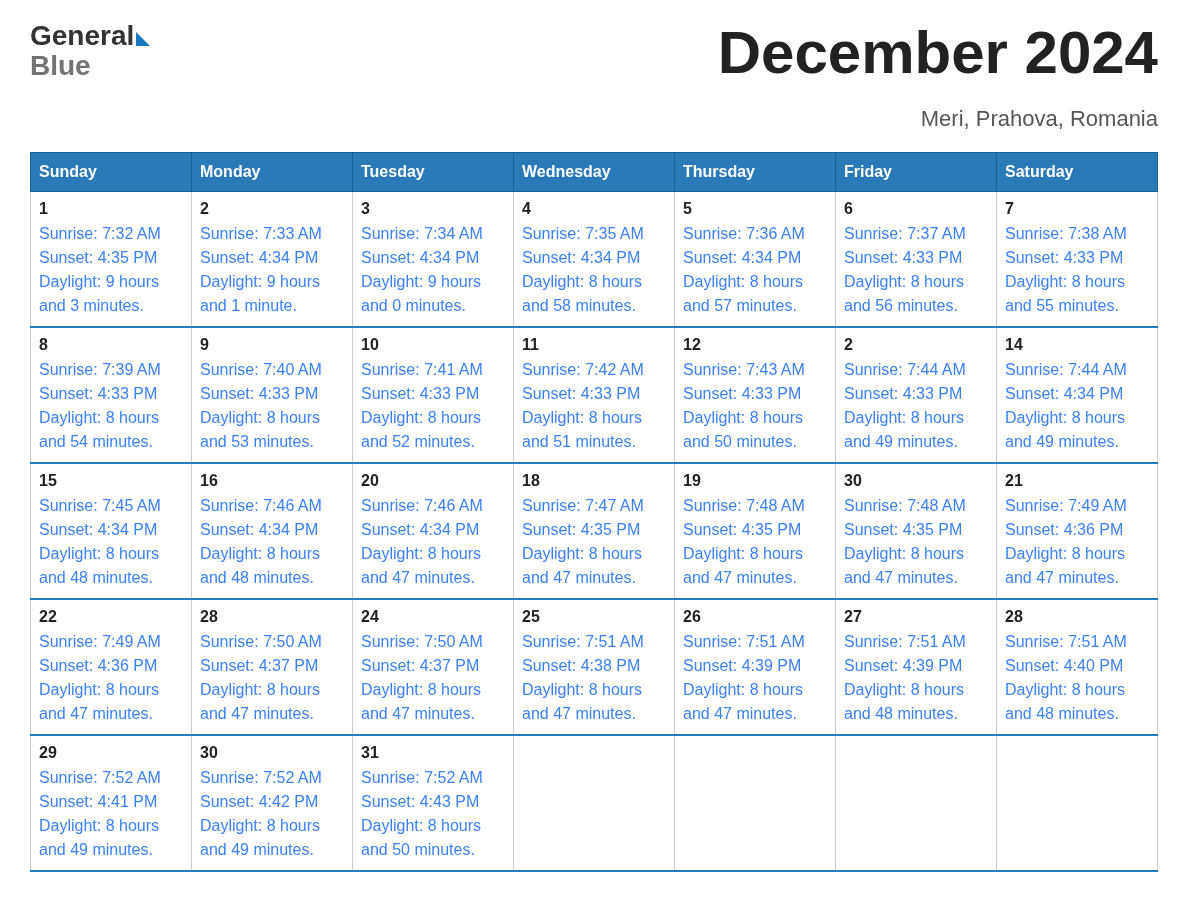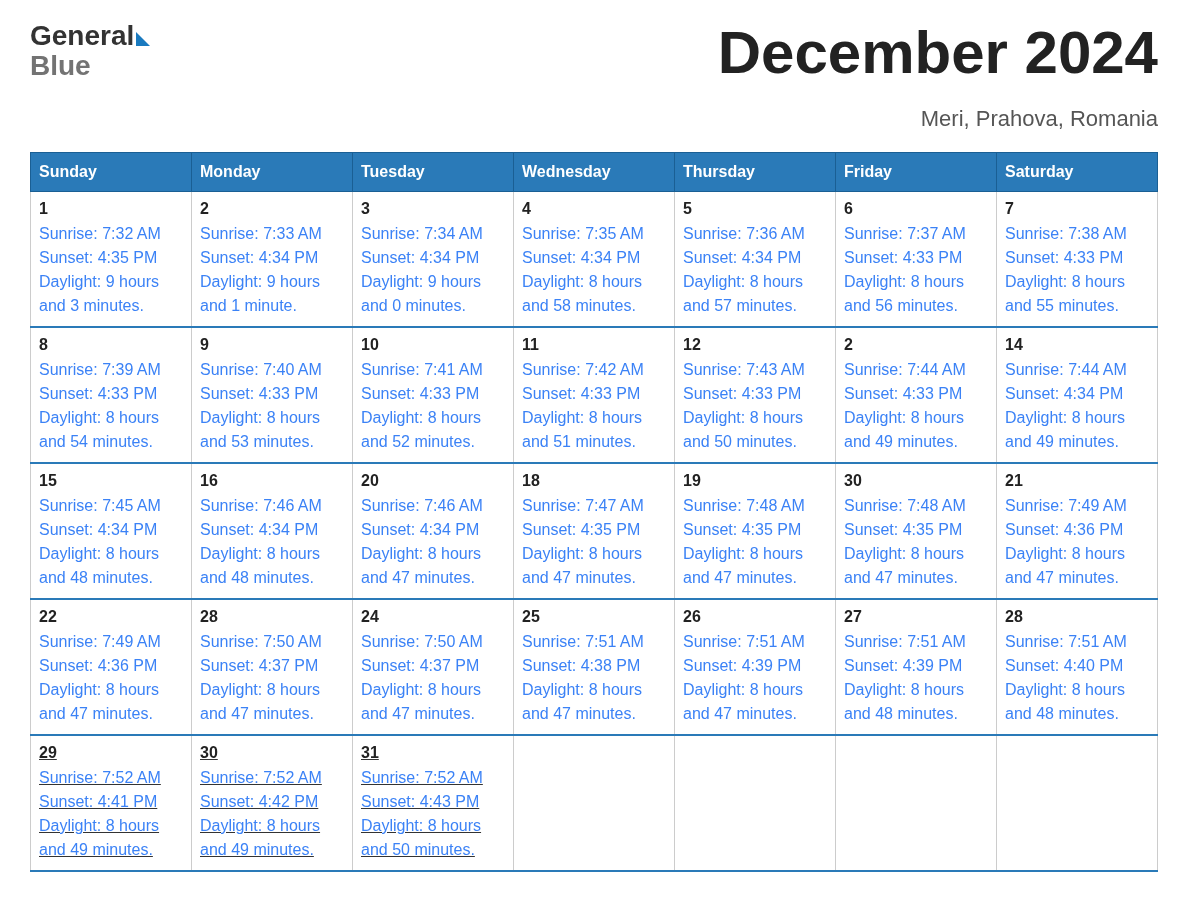--- a/index.html
+++ b/index.html
@@ -92,21 +92,20 @@
       margin-bottom: 4px;
       color: #222;
     }
     .day-info {
       font-size: 16px;
       line-height: 1.5;
       color: #3b82f6;
     }
     tbody tr:last-child td {
       border-bottom: 1px solid #ccc;
-      text-decoration: underline;
     }
     .empty-cell {
       background: #fff;
     }
   </style>
 </head>
 <body>
 
 <div class="header">
   <div class="logo">

